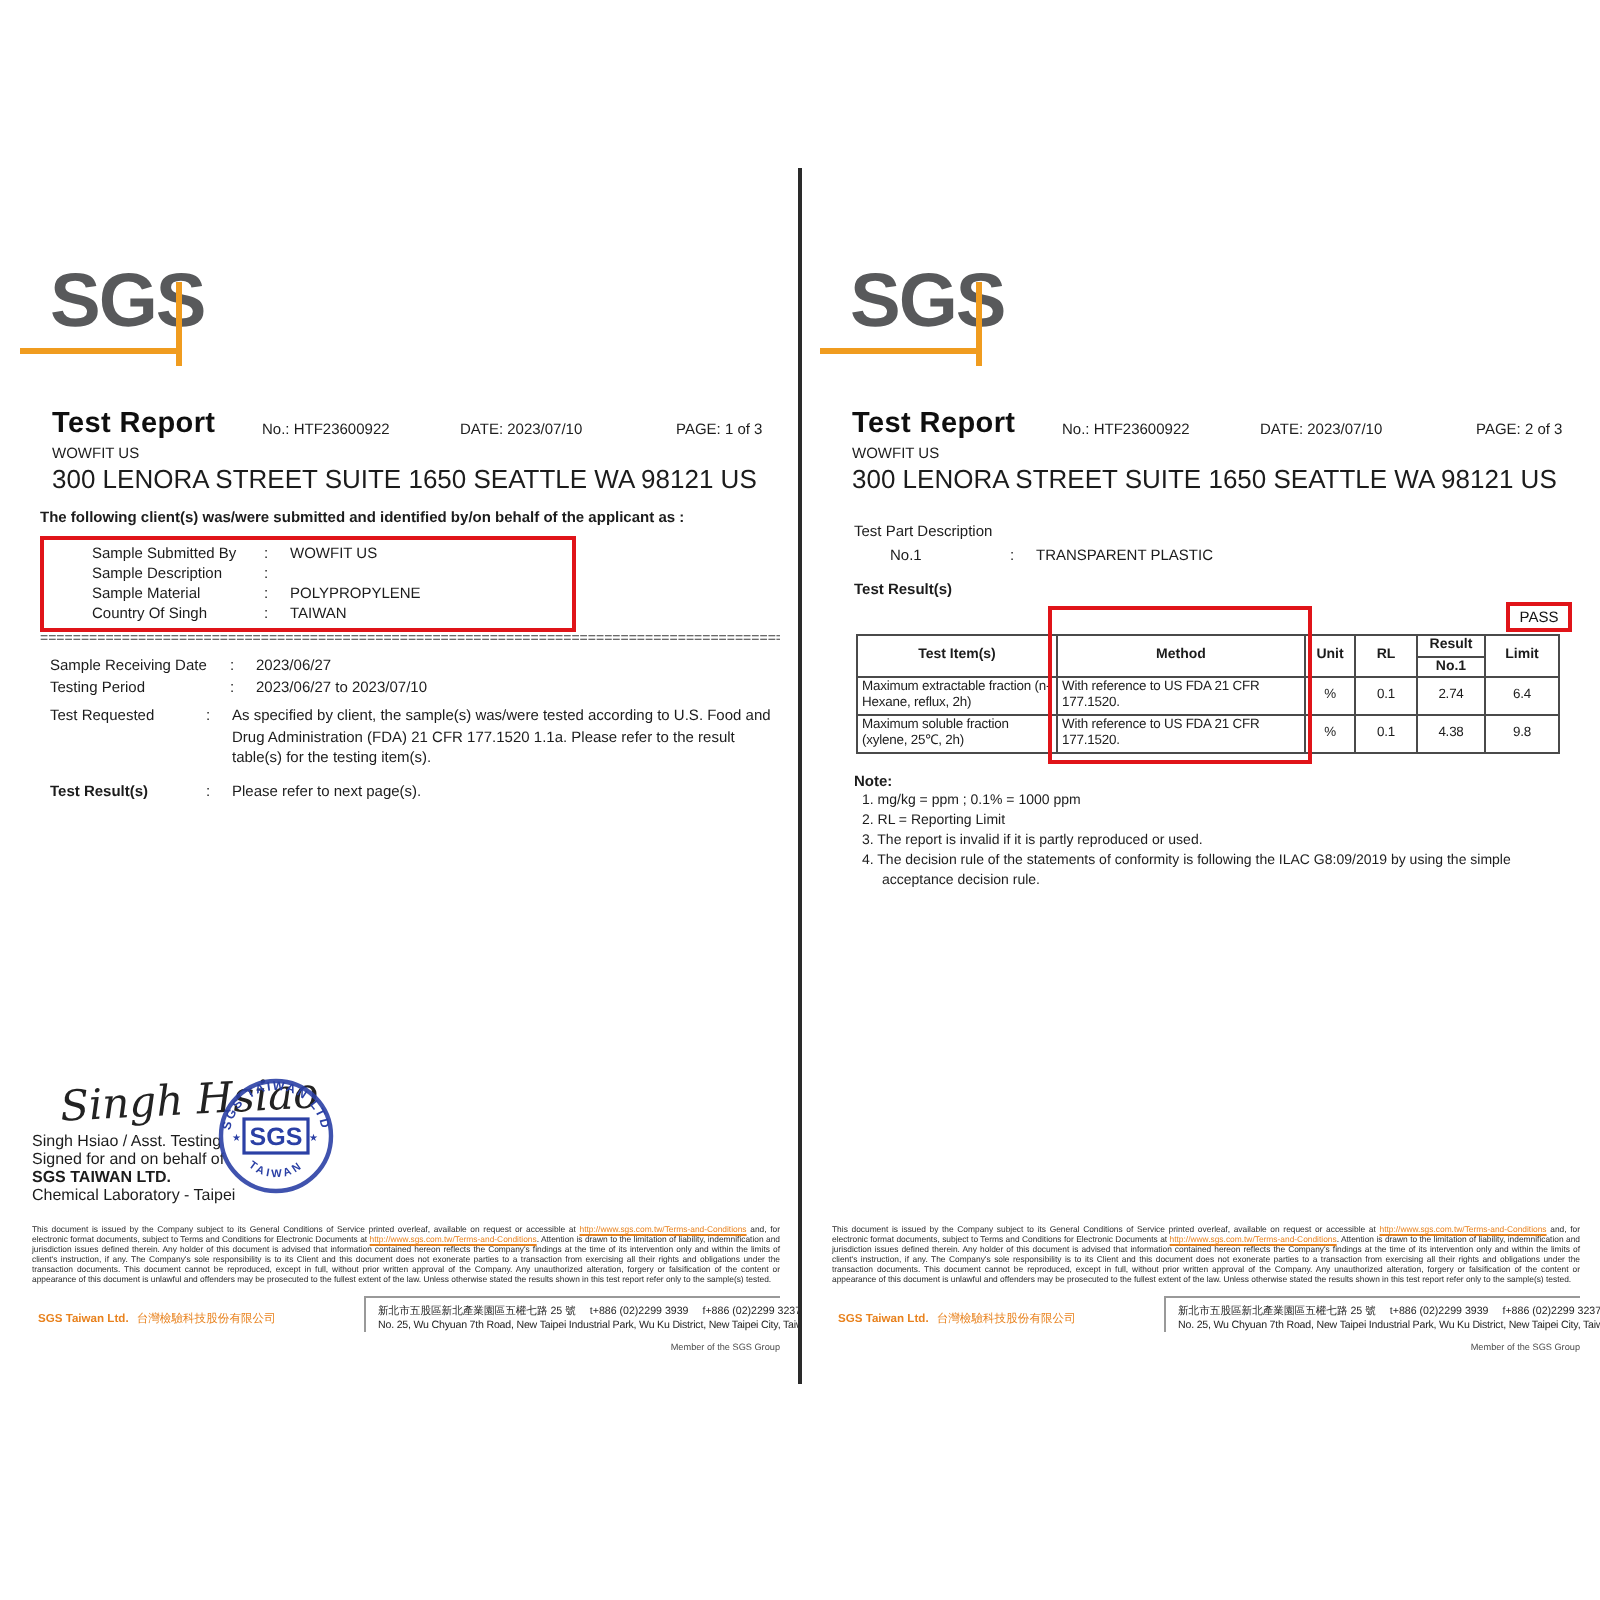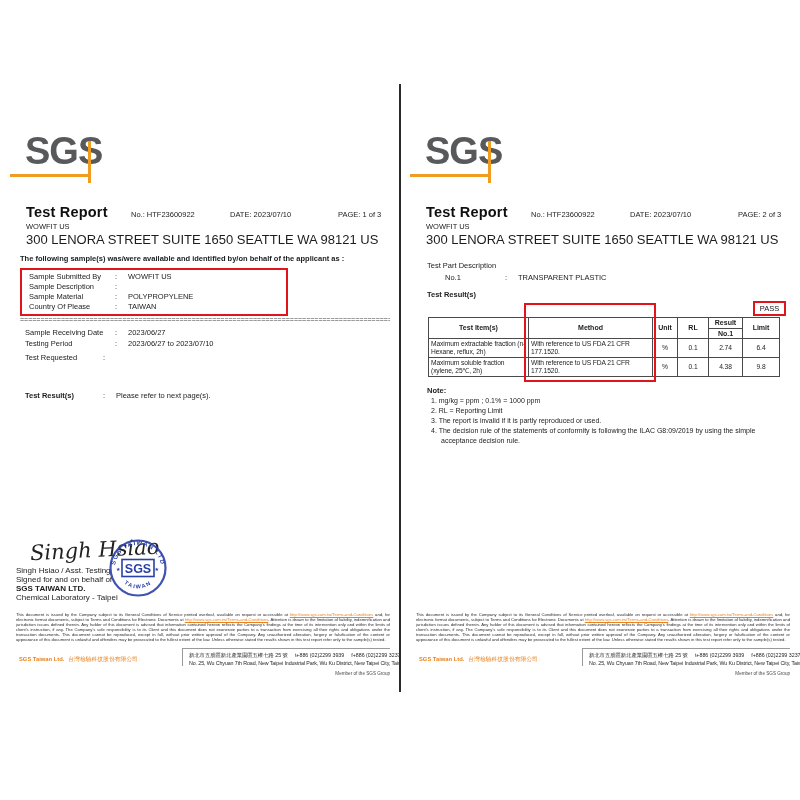--- a/index.html
+++ b/index.html
@@ -21,21 +21,21 @@
   .hdr-page{left:338px;top:210px;font-size:7.5px}
   .hdr-co{left:26px;top:222px;font-size:7.5px}
   .hdr-addr{left:26px;top:232px;font-size:13px}
 
   
   .kv{display:flex;font-size:7.5px;line-height:10px}
   .kv .c{width:13px}
 
   
   .intro{left:20px;top:254px;font-size:7.5px;font-weight:bold;width:372px}
-  .sample-box{left:20px;top:268px;width:268px;height:48px;border:2.5px solid #e01419;padding:2px 0 0 7px}
+  .sample-box{left:20px;top:268px;width:268px;height:48px;border:2.5px solid #e01419;padding:2px 0 0 24px}
   .sample-box .k{width:86px}
   .equals{left:20px;top:316px;width:370px;height:8px;font-size:7px;line-height:8px;overflow:hidden;white-space:nowrap;color:#3a3a3a}
   .inforows{left:25px;top:327px}
   .inforows .k{width:90px}
   .inforows .kv{line-height:11px}
   .req{left:25px;top:353px;width:364px}
   .req .k{width:78px;font-weight:normal}
   .req .v{width:270px;line-height:10.5px}
   .res{left:25px;top:391px;width:364px}
   .res .k{width:78px;font-weight:bold}
@@ -84,39 +84,39 @@
     <div class="abs logo-vline"></div>
     <div class="abs logo-hline"></div>
 
     <div class="abs tr-title">Test Report</div>
     <div class="abs hdr-no">No.: HTF23600922</div>
     <div class="abs hdr-date">DATE: 2023/07/10</div>
     <div class="abs hdr-page">PAGE: 1 of 3</div>
     <div class="abs hdr-co">WOWFIT US</div>
     <div class="abs hdr-addr">300 LENORA STREET SUITE 1650 SEATTLE WA 98121 US</div>
 
-    <div class="abs intro">The following sample(s) was/were available and identified by/on behalf of the applicant as :</div>
+    <div class="abs intro">The following client(s) was/were submitted and identified by/on behalf of the applicant as :</div>
 
     <div class="abs sample-box">
       <div class="kv">
         <span class="k">Sample Submitted By</span>
         <span class="c">:</span>
         <span class="v">WOWFIT US</span>
       </div>
       <div class="kv">
         <span class="k">Sample Description</span>
         <span class="c">:</span>
       </div>
       <div class="kv">
         <span class="k">Sample Material</span>
         <span class="c">:</span>
         <span class="v">POLYPROPYLENE</span>
       </div>
       <div class="kv">
-        <span class="k">Country Of Please</span>
+        <span class="k">Country Of Singh</span>
         <span class="c">:</span>
         <span class="v">TAIWAN</span>
       </div>
     </div>
 
     <div class="abs equals">========================================================================================================================</div>
 
     <div class="abs inforows">
       <div class="kv">
         <span class="k">Sample Receiving Date</span>
@@ -126,20 +126,21 @@
       <div class="kv">
         <span class="k">Testing Period</span>
         <span class="c">:</span>
         <span class="v">2023/06/27 to 2023/07/10</span>
       </div>
     </div>
 
     <div class="abs kv req">
       <span class="k">Test Requested</span>
       <span class="c">:</span>
+      <span class="v">As specified by client, the sample(s) was/were tested according to U.S. Food and Drug Administration (FDA) 21 CFR 177.1520 1.1a. Please refer to the result table(s) for the testing item(s).</span>
     </div>
 
     <div class="abs kv res">
       <span class="k">Test Result(s)</span>
       <span class="c">:</span>
       <span class="v">Please refer to next page(s).</span>
     </div>
 
     <div class="abs sig-script">Singh Hsiao</div>
     <div class="abs sig-l1">Singh Hsiao / Asst. Testing</div>

